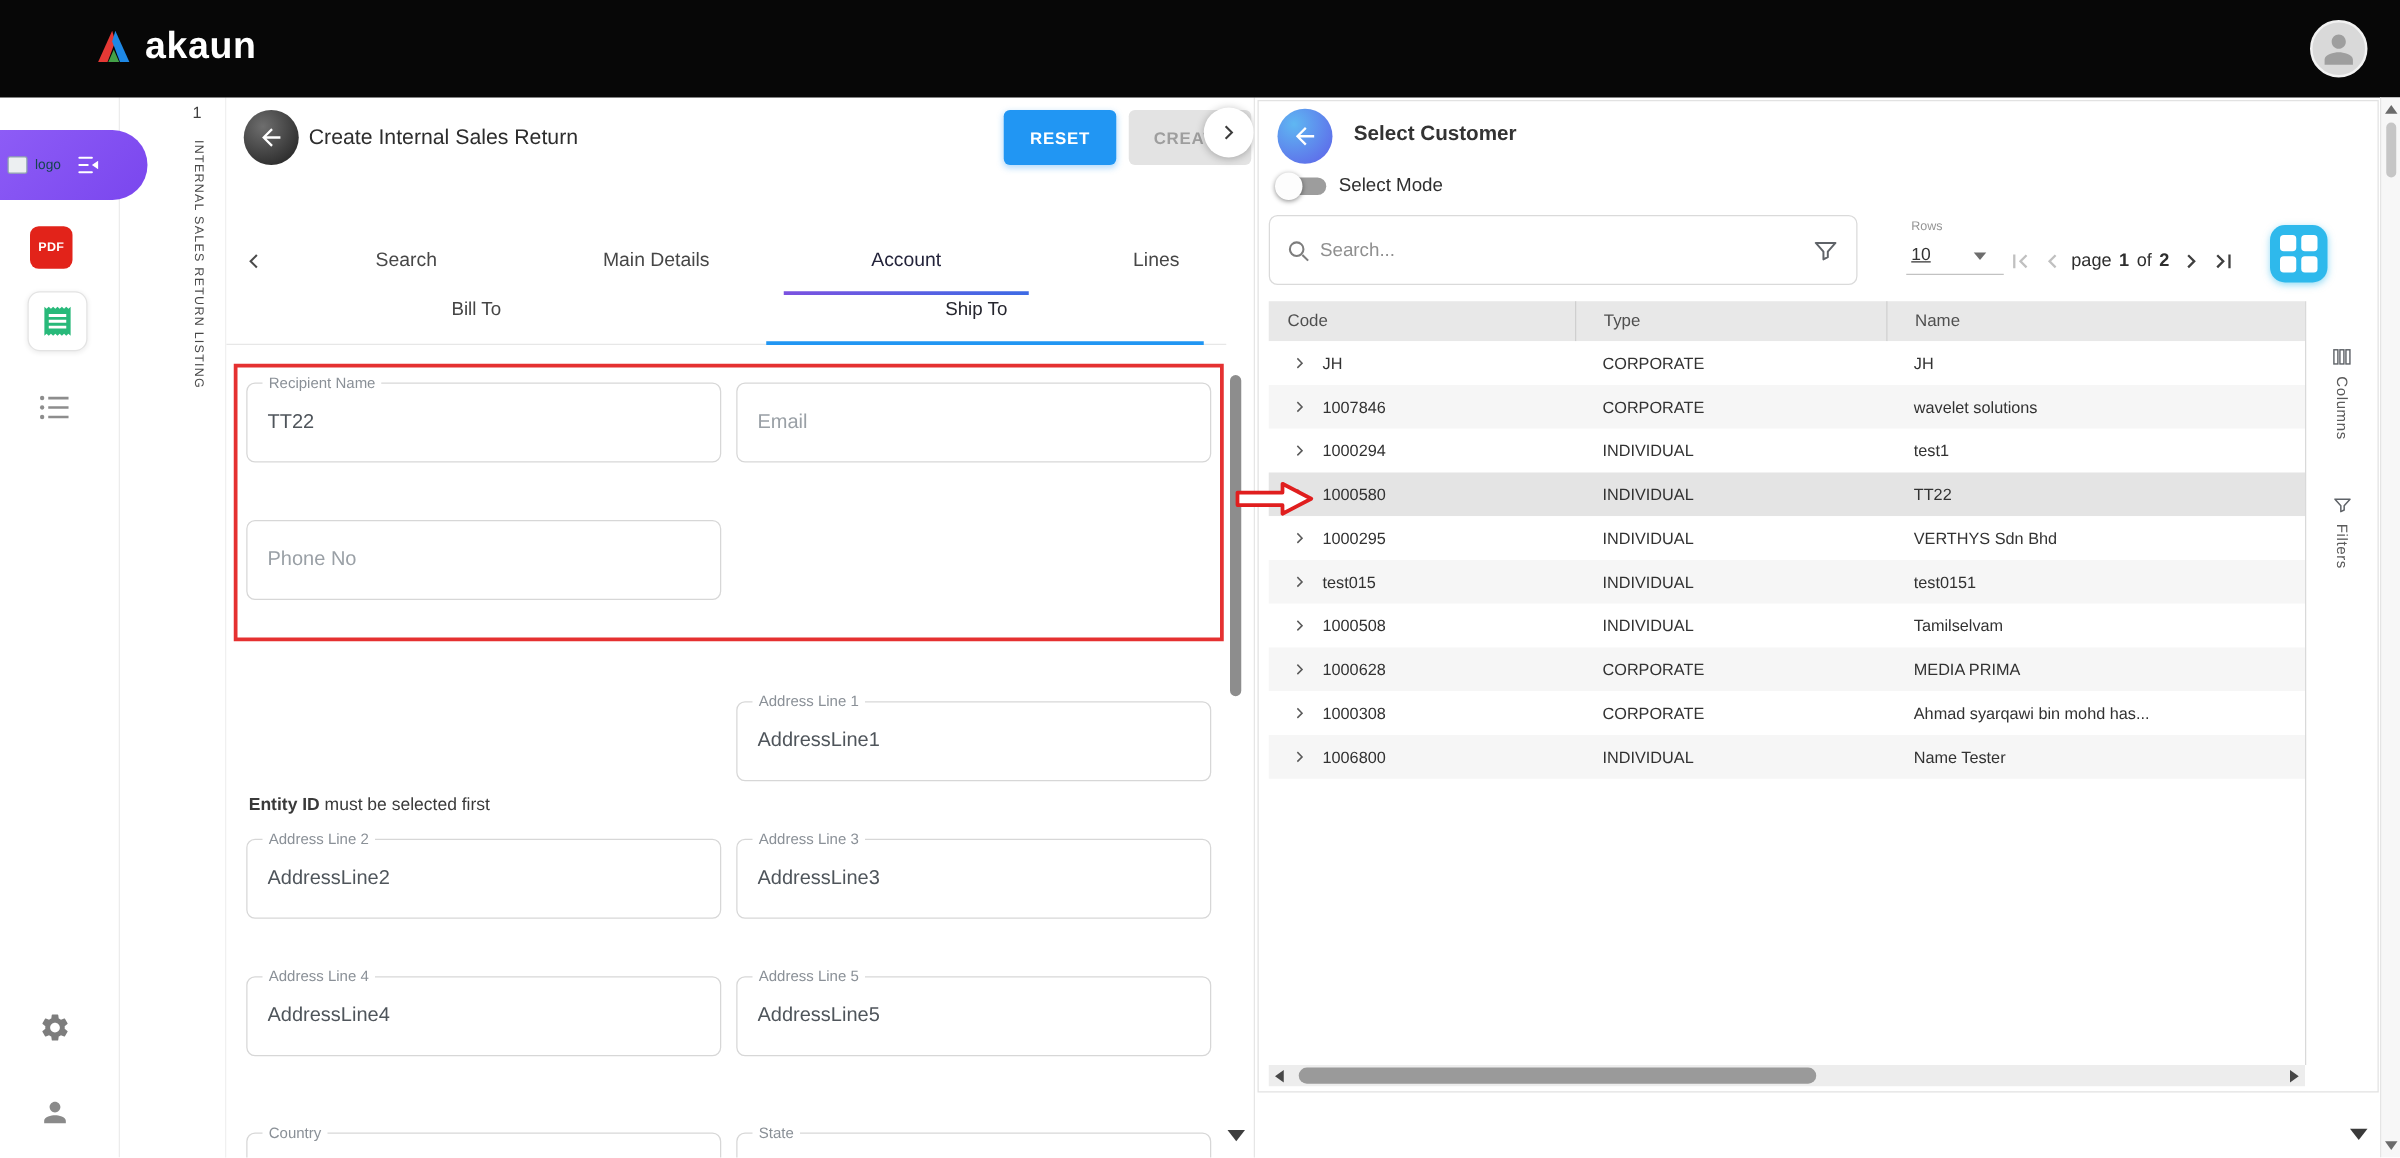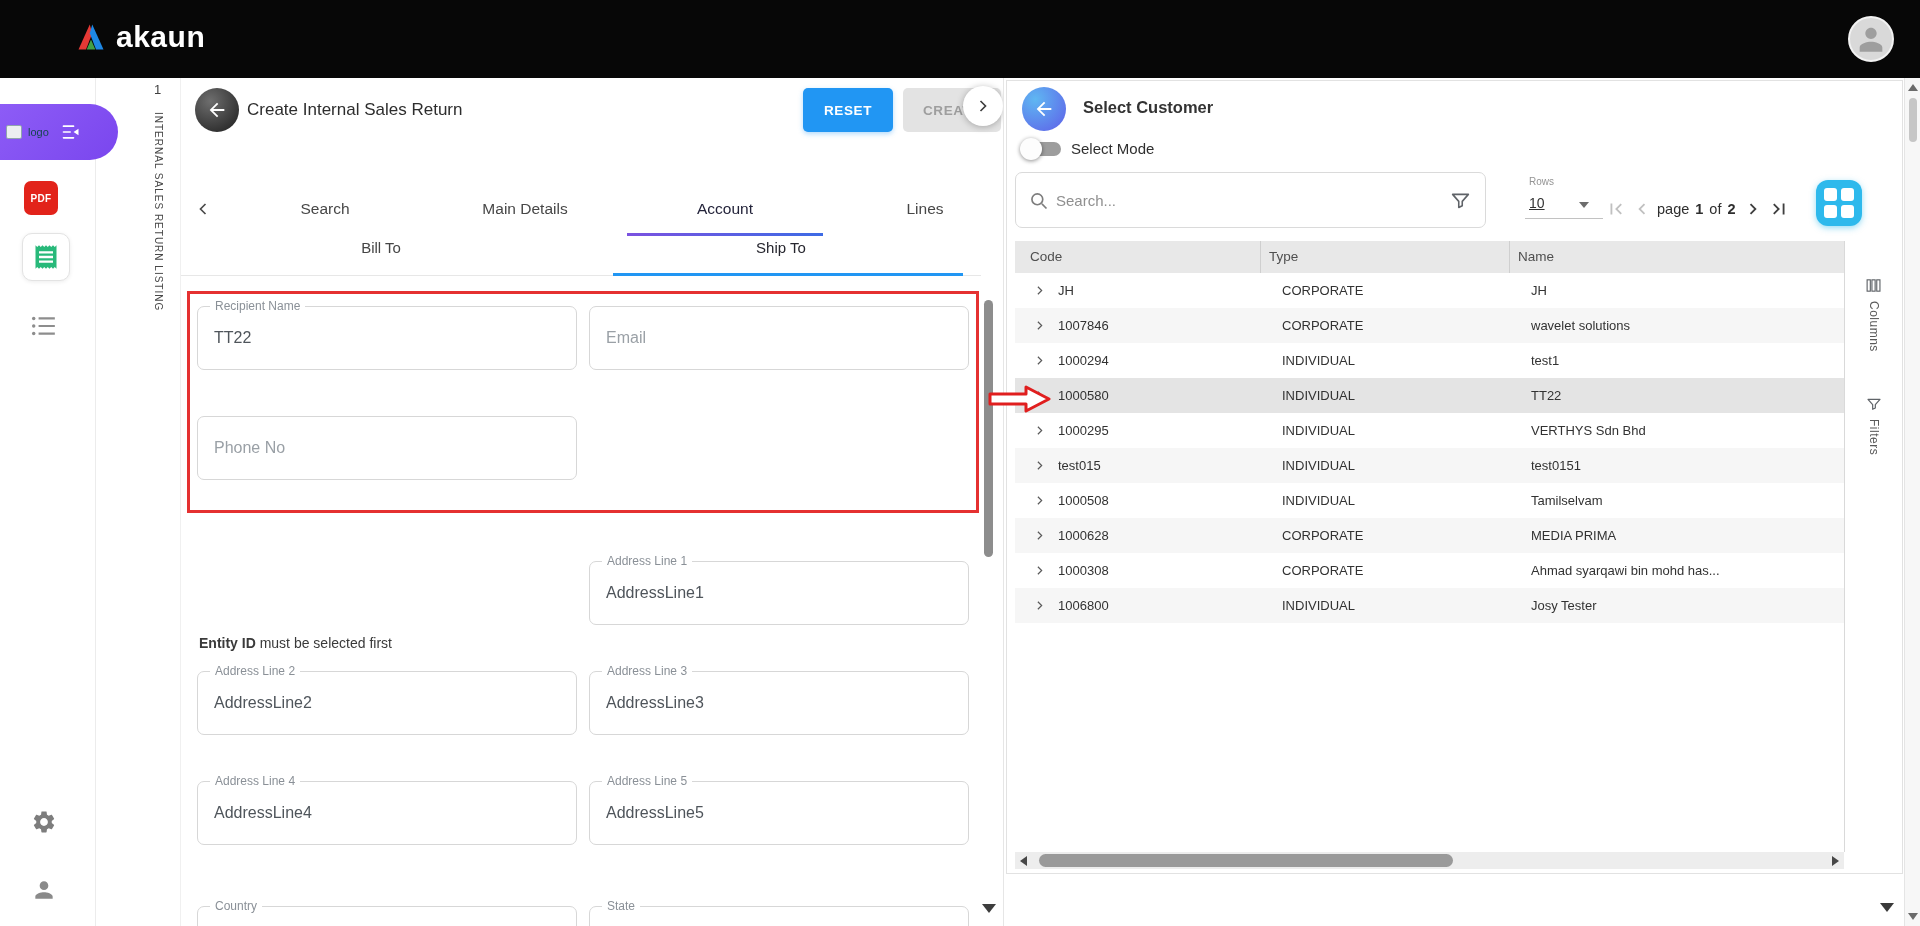--- a/index.html
+++ b/index.html
@@ -113,21 +113,21 @@
   .pg-strong { font-weight:bold; margin:0 4px; }
 
   .grid-btn { position:absolute; left:809px; top:99px; width:46px; height:46px; border-radius:12px;
               background:var(--color-grid-button,#2EB9EC); box-shadow:0 2px 6px rgba(46,185,236,.5);
               display:flex; align-items:center; justify-content:center; cursor:pointer; }
   .grid-inner { display:grid; grid-template-columns:13px 13px; grid-template-rows:13px 13px; gap:4px; }
   .grid-inner span { background:#fff; border-radius:3px; }
 
   .thead { position:absolute; left:8px; top:160px; width:829px; height:32px; background:#e8e8e8;
            display:grid; grid-template-columns:245px 249px 335px; }
-  .hcell { font-size:13.5px; color:#4f4f4f; line-height:32px; padding-left:8px; cursor:pointer; }
+  .hcell { font-size:13.5px; color:#4f4f4f; line-height:32px; padding-left:22px; cursor:pointer; }
   .hcell.first { padding-left:15px; }
   .hcell.bordered { border-left:1px solid #cfcfcf; }
 
   .tbody { position:absolute; left:8px; top:192px; width:829px; }
   .trow { height:35px; display:grid; grid-template-columns:245px 249px 335px; background:#fff; cursor:pointer; }
   .trow.striped { background:#f6f6f6; }
   .trow.highlight { background:var(--color-highlight-row,#e4e4e4); }
   .tcell { font-size:13px; color:#323232; line-height:35px; padding-left:22px; overflow:hidden; white-space:nowrap; }
   .tcell.c1 { display:flex; align-items:center; gap:12px; padding-left:18px; }
   .chev { display:flex; align-items:center; }
@@ -497,21 +497,21 @@
         <div class="trow striped">
     <div class="tcell c1">
       <span class="chev">
         <svg width="13" height="13" viewBox="0 0 24 24">
                 <path d="M9 5l7 7-7 7" fill="none" stroke="#5a5a5a" stroke-width="2.2"></path>
               </svg>
       </span>
       <span>1006800</span>
     </div>
     <div class="tcell">INDIVIDUAL</div>
-    <div class="tcell">Josy Tester</div>
+    <div class="tcell">Name Tester</div>
   </div>
       </div>
 
     <div class="side-strip">
       <div class="strip-item">
         <svg width="17" height="17" viewBox="0 0 24 24">
           <rect x="3" y="4" width="4.5" height="16" fill="none" stroke="#5f6368" stroke-width="1.6"></rect>
           <rect x="9.8" y="4" width="4.5" height="16" fill="none" stroke="#5f6368" stroke-width="1.6"></rect>
           <rect x="16.6" y="4" width="4.5" height="16" fill="none" stroke="#5f6368" stroke-width="1.6"></rect>
         </svg>

